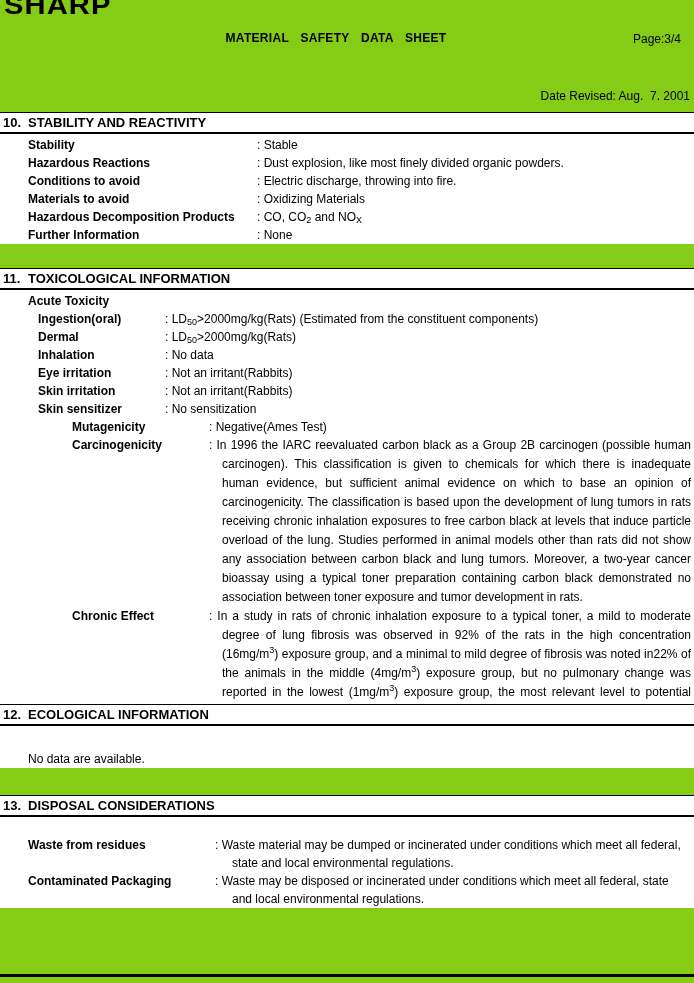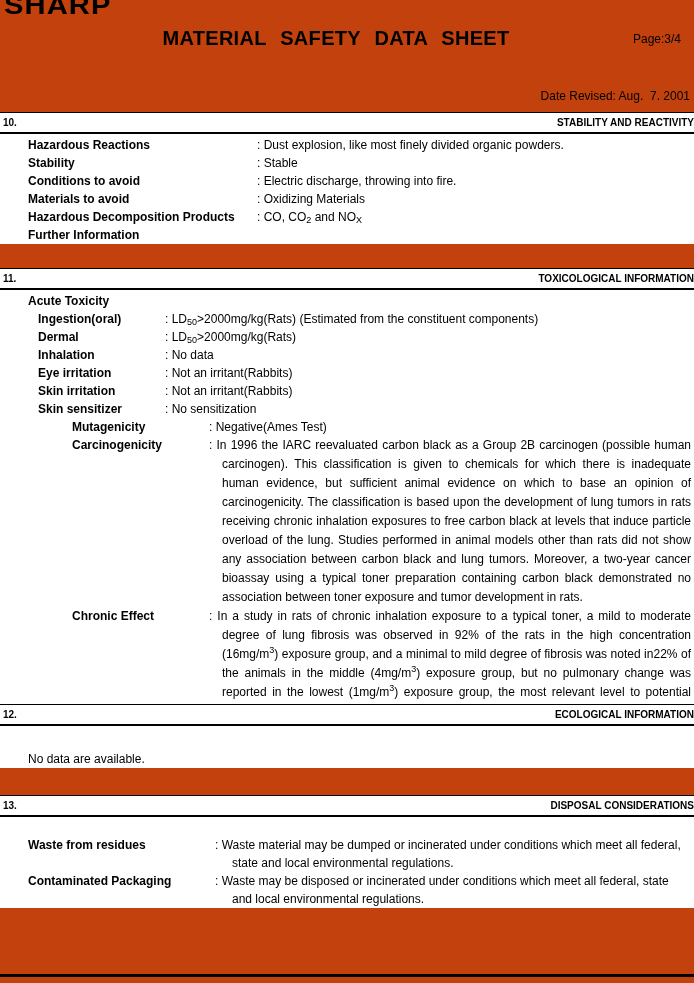--- a/index.html
+++ b/index.html
@@ -1,29 +1,29 @@
 <!DOCTYPE html>
 <html><head>
 <meta charset="utf-8">
 <style>
   html,body{margin:0;padding:0;background:#fff;}
-  .page{position:relative;width:694px;height:983px;background:#c2410c;color:#000;
+  .page{position:relative;width:694px;height:983px;background:#84cc16;color:#000;
         font-family:"Liberation Sans","DejaVu Sans",sans-serif;font-size:12px;line-height:18px;overflow:hidden;}
   
   .logo{position:absolute;left:4px;top:-4px;font-size:26px;font-weight:bold;letter-spacing:1px;
         transform:scaleX(1.12);transform-origin:left center;}
   .doc-title{position:absolute;left:0;top:29px;width:672px;text-align:center;
-        font-size:20px;font-weight:bold;word-spacing:8px;letter-spacing:0.3px;}
+        font-size:12px;font-weight:bold;word-spacing:8px;letter-spacing:0.3px;}
   .page-label{position:absolute;right:13px;top:31px;font-size:12px;line-height:16px;}
   .dates{position:absolute;right:4px;top:60px;text-align:right;font-size:12px;line-height:14.5px;white-space:pre;}
   .msds{letter-spacing:1px;margin-right:33px;}
   
   .sec{position:absolute;left:0;width:694px;background:#fff;}
   .sec-head{display:flex;border-top:1px solid #000;border-bottom:2px solid #000;
-        font-weight:bold;font-size:10px;line-height:15px;padding:2px 0;justify-content:space-between;}
+        font-weight:bold;font-size:13px;line-height:15px;padding:2px 0;}
   .sec-num{width:25px;margin-left:3px;flex:none;}
   .sec10{top:112px;} .sec11{top:268px;} .sec12{top:704px;} .sec13{top:795px;}
   .body10{margin-top:2px;}
   .row{display:flex;padding-left:28px;}
   .row .lbl{font-weight:bold;flex:none;}
   .r10 .lbl{width:229px;}
   .group-title{padding-left:28px;font-weight:bold;margin-top:2px;}
   .rsub{padding-left:38px;}
   .rsub .lbl{width:127px;}
   .rmain .lbl{width:137px;margin-left:44px;}
@@ -53,41 +53,42 @@
     <div class="msds">MSDS NO. F-30831</div>
   </div>
 
   <div class="sec sec10">
     <div class="sec-head">
       <span class="sec-num">10.</span>
       <span>STABILITY AND REACTIVITY</span>
     </div>
     <div class="body10">
       <div class="row r10">
+        <div class="lbl">Stability</div>
+        <div class="val">: Stable</div>
+      </div>
+      <div class="row r10">
         <div class="lbl">Hazardous Reactions</div>
         <div class="val">: Dust explosion, like most finely divided organic powders.</div>
-      </div>
-      <div class="row r10">
-        <div class="lbl">Stability</div>
-        <div class="val">: Stable</div>
       </div>
       <div class="row r10">
         <div class="lbl">Conditions to avoid</div>
         <div class="val">: Electric discharge, throwing into fire.</div>
       </div>
       <div class="row r10">
         <div class="lbl">Materials to avoid</div>
         <div class="val">: Oxidizing Materials</div>
       </div>
       <div class="row r10">
         <div class="lbl">Hazardous Decomposition Products</div>
         <div class="val"><span>: CO, CO</span><sub>2</sub><span> and NO</span><sub>X</sub></div>
       </div>
       <div class="row r10">
         <div class="lbl">Further Information</div>
+        <div class="val">: None</div>
       </div>
     </div>
   </div>
 
   <div class="sec sec11">
     <div class="sec-head">
       <span class="sec-num">11.</span>
       <span>TOXICOLOGICAL INFORMATION</span>
     </div>
     <div>

